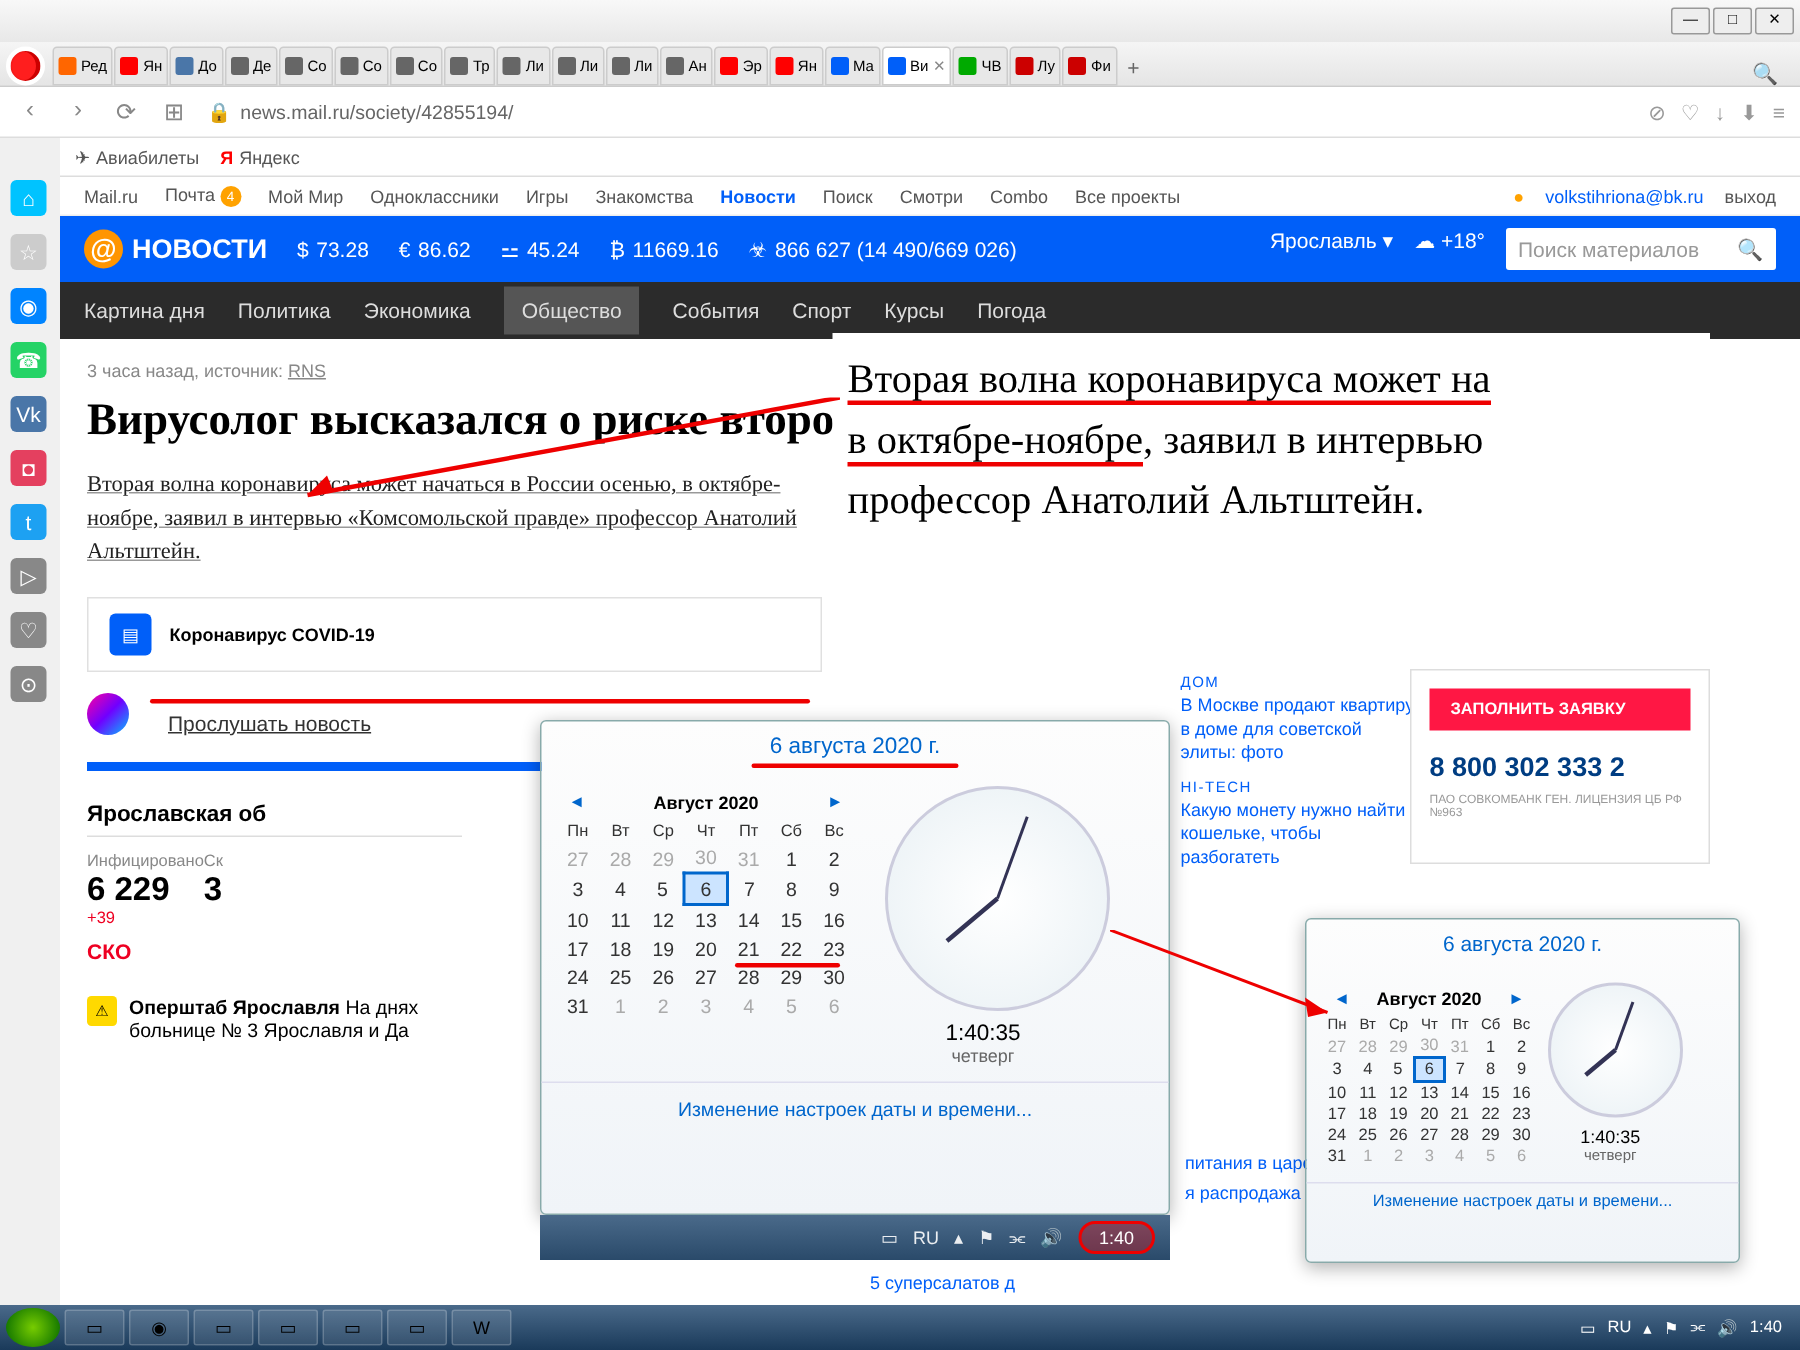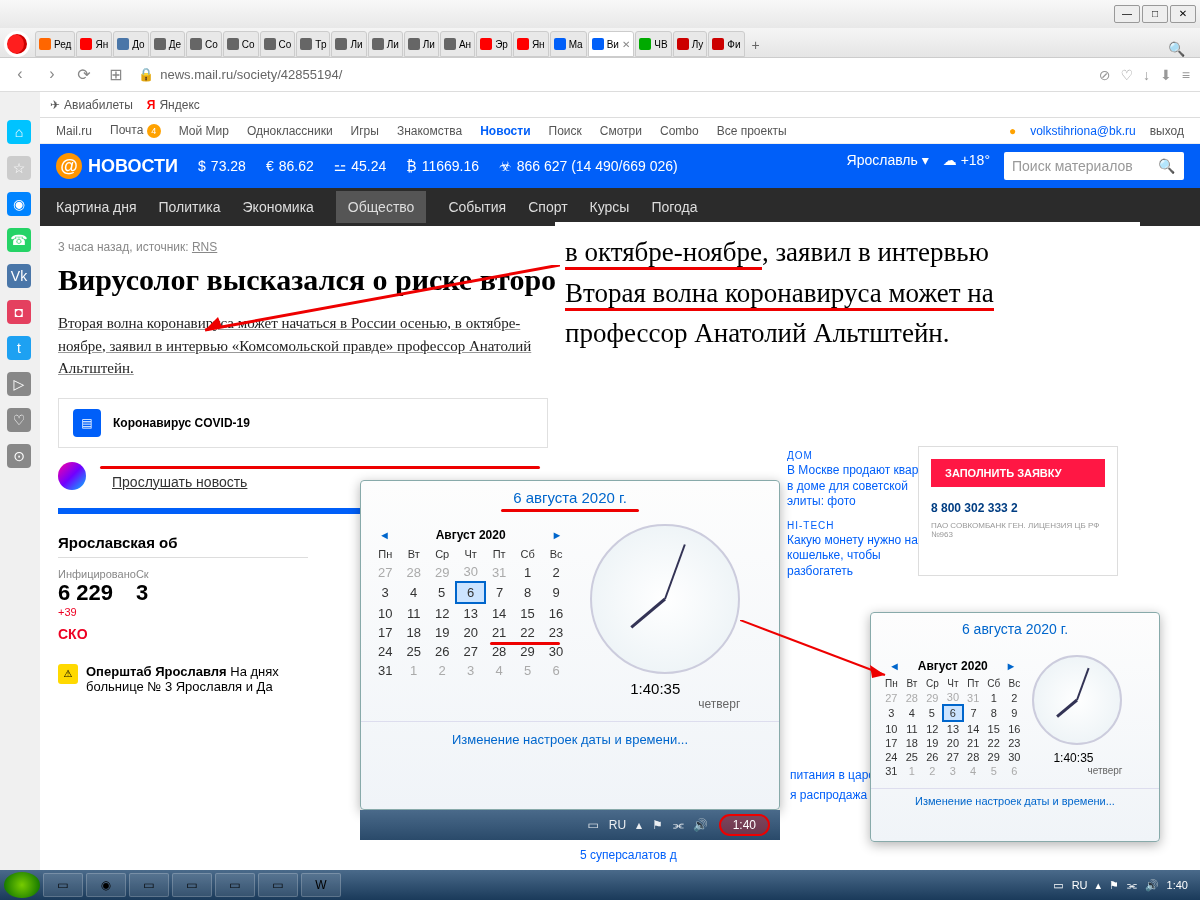--- a/index.html
+++ b/index.html
@@ -51,23 +51,23 @@
 .stat-lbl{color:#888;font-size:11px}
 .stat-val{font-size:22px;font-weight:bold}
 .stat-delta{color:#e02;font-size:11px}
 .oper{margin-top:22px;display:flex;gap:8px;align-items:flex-start;max-width:250px;font-size:13px}
 .oper-ico{width:20px;height:20px;background:#ffd900;border-radius:3px;flex-shrink:0;display:flex;align-items:center;justify-content:center;font-size:10px}
 .zoom-box{position:absolute;left:555px;top:222px;width:585px;background:#fff;font-family:Georgia,serif;font-size:27px;line-height:1.5;padding:10px}
 .zoom-box .u1{border-bottom:3px solid #e00}
 .right-col{position:absolute;left:787px;top:440px;width:160px;font-size:12px}
 .right-col .cat{color:#005ff9;font-size:10px;letter-spacing:1px;margin-bottom:2px;margin-top:10px}
 .right-col .txt{color:#005ff9;line-height:1.3}
-.ad-box{position:absolute;left:918px;top:446px;width:200px;height:130px;background:#fff;border:1px solid #ddd;padding:12px}
+.ad-box{position:absolute;left:940px;top:446px;width:200px;height:130px;background:#fff;border:1px solid #ddd;padding:12px}
 .ad-btn{background:#ff1744;color:#fff;padding:8px 14px;font-size:11px;font-weight:bold}
-.ad-phone{color:#003d82;font-size:12px;font-weight:bold;margin-top:14px}
+.ad-phone{color:#003d82;font-size:18px;font-weight:bold;margin-top:14px}
 .ad-small{color:#999;font-size:8px;margin-top:6px}
 
 .cal-popup{position:absolute;background:linear-gradient(#fdfdfd,#f0f4f8);border:1px solid #8aa;border-radius:4px;box-shadow:0 3px 12px rgba(0,0,0,.3);font-family:'Segoe UI',sans-serif}
 .cal1{left:360px;top:480px;width:420px;height:330px}
 .cal2{left:870px;top:612px;width:290px;height:230px}
 .cal-date{text-align:center;color:#0066cc;font-size:14px;padding:8px;border-bottom:3px solid #e00;border-bottom-width:0;position:relative}
 .cal1 .cal-date{font-size:15px}
 .cal1 .cal-date::after{content:"";position:absolute;left:140px;right:140px;bottom:2px;height:3px;background:#e00;border-radius:2px}
 .cal-body{display:flex;padding:10px}
 .cal-grid{font-size:12px}
@@ -80,21 +80,21 @@
 .cal-table td.sel{border:2px solid #0066cc;background:#cce4ff}
 .cal1 .cal-table td{padding:2px 7px;font-size:13px}
 .cal2 .cal-table td{padding:1px 4px;font-size:11px}
 .cal2 .cal-table th{padding:1px 4px;font-size:10px}
 .clock{position:relative;border-radius:50%;background:radial-gradient(circle,#fff,#e8f0f4);border:2px solid #ccd}
 .cal1 .clock{width:150px;height:150px;margin-left:20px}
 .cal2 .clock{width:90px;height:90px;margin-left:8px}
 .clock::before{content:"";position:absolute;left:50%;top:50%;width:2px;height:40%;background:#335;transform-origin:top;transform:translate(-50%,0) rotate(200deg)}
 .clock::after{content:"";position:absolute;left:50%;top:50%;width:3px;height:30%;background:#335;transform-origin:top;transform:translate(-50%,0) rotate(50deg)}
 .time-lbl{text-align:center;font-size:15px;margin-top:6px}
-.day-lbl{text-align:right;color:#666;font-size:12px}
+.day-lbl{text-align:center;color:#666;font-size:12px}
 .cal2 .time-lbl{font-size:12px}
 .cal2 .day-lbl{font-size:10px}
 .cal-link{text-align:center;color:#0066cc;padding:10px;border-top:1px solid #dde;font-size:13px}
 .cal2 .cal-link{font-size:11px;padding:6px}
 
 .red-arrow{position:absolute;pointer-events:none}
 .arrow1{left:200px;top:265px;width:360px;height:70px}
 .arrow2{left:740px;top:620px;width:150px;height:60px}
 .red-circle{position:absolute;border:3px solid #e00;border-radius:50%;pointer-events:none}
 
@@ -327,22 +327,22 @@
 
   <div class="oper">
    <div class="oper-ico">⚠</div>
    <div><b>Оперштаб Ярославля</b><span> На днях больнице № 3 Ярославля и Да</span></div>
   </div>
  </div>
 
 </div>
 
 <div class="zoom-box">
+ <div><span class="u1">Вторая волна коронавируса может на</span></div>
  <div><span class="u1">в октябре-ноябре</span><span>, заявил в интервью</span></div>
- <div><span class="u1">Вторая волна коронавируса может на</span></div>
  <div>профессор Анатолий Альтштейн.</div>
 </div>
 
 <div class="right-col">
  <div class="cat">ДОМ</div>
  <div class="txt">В Москве продают квартиру в доме для советской элиты: фото</div>
  <div class="cat">HI-TECH</div>
  <div class="txt">Какую монету нужно найти в кошельке, чтобы разбогатеть</div>
 </div>
 <div style="position:absolute;left:790px;top:768px;font-size:12px;color:#005ff9">питания в царско</div>

